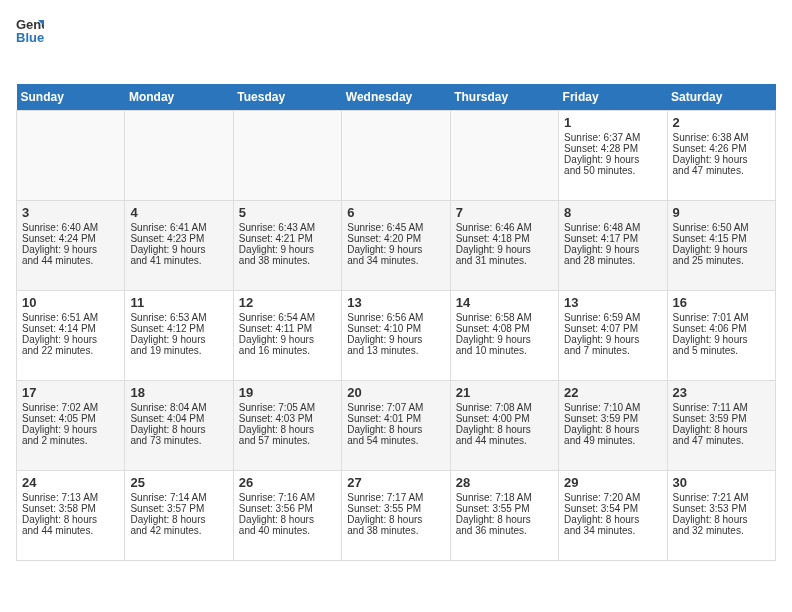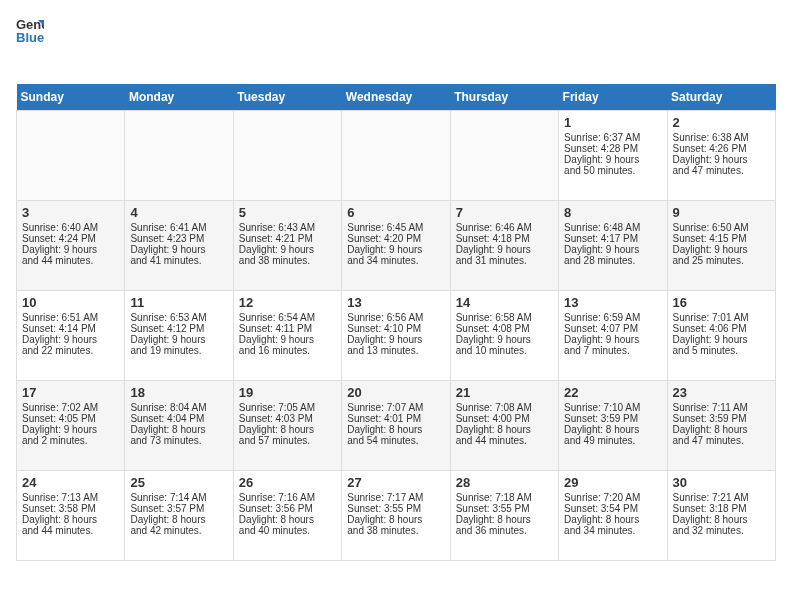--- a/index.html
+++ b/index.html
@@ -322,19 +322,19 @@
         <td>
           <span class="day-num">29</span>
           <div>Sunrise: 7:20 AM</div>
           <div>Sunset: 3:54 PM</div>
           <div>Daylight: 8 hours</div>
           <div>and 34 minutes.</div>
         </td>
         <td>
           <span class="day-num">30</span>
           <div>Sunrise: 7:21 AM</div>
-          <div>Sunset: 3:18 PM</div>
+          <div>Sunset: 3:53 PM</div>
           <div>Daylight: 8 hours</div>
           <div>and 32 minutes.</div>
         </td>
       </tr>
     </tbody>
 </table>
 
 </body></html>

